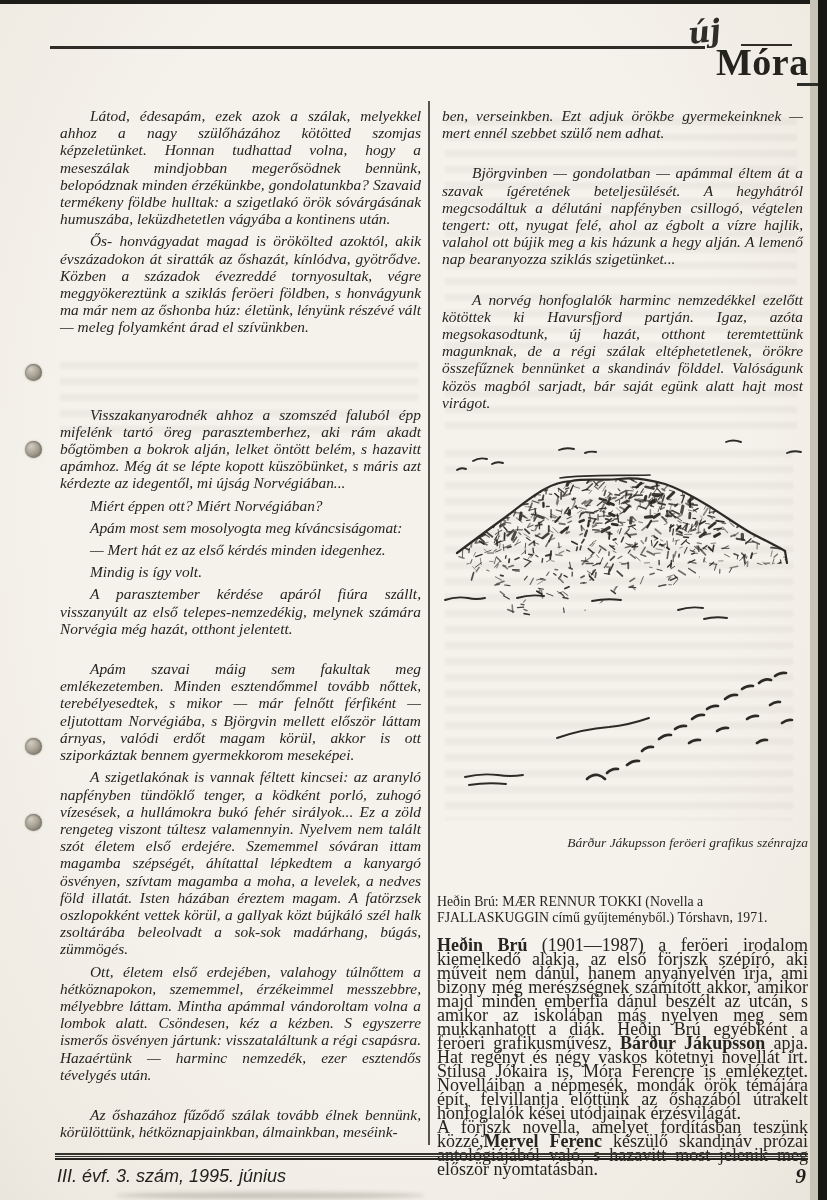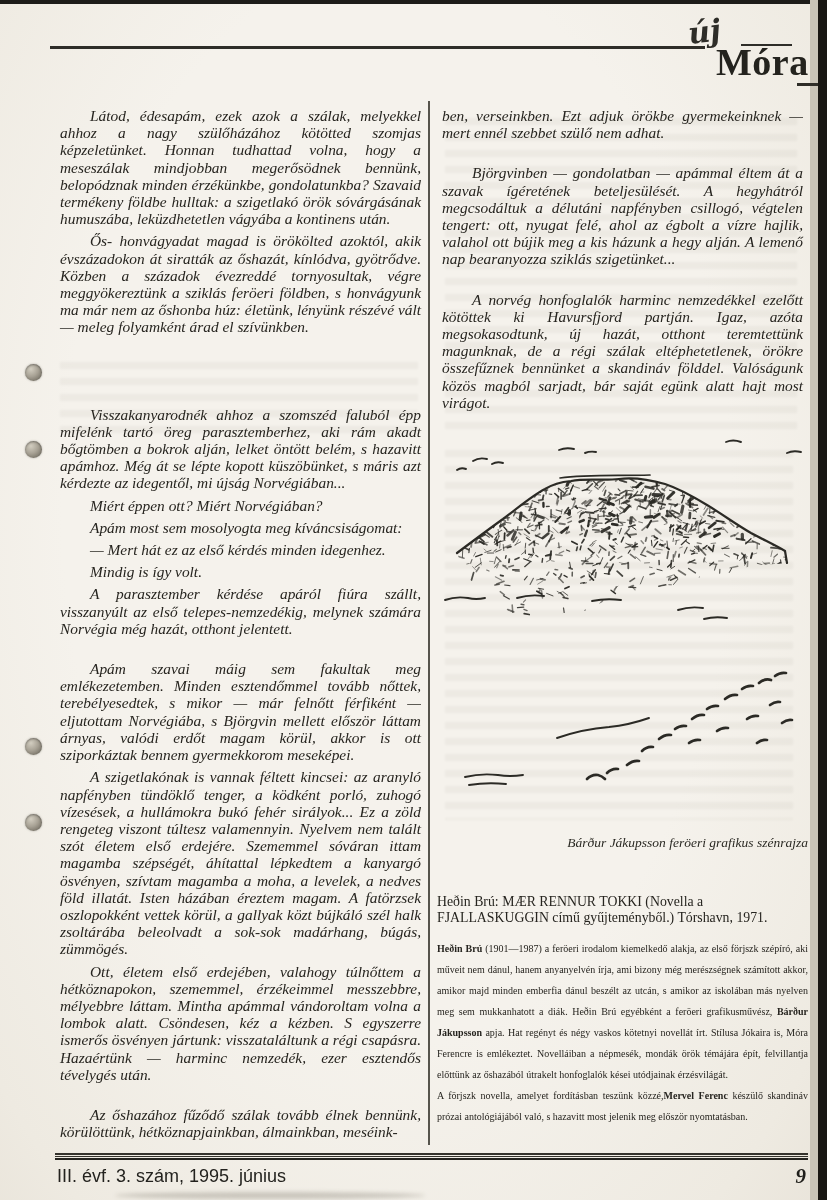--- a/index.html
+++ b/index.html
@@ -44,32 +44,32 @@
 
   
   .figure { position:absolute; left:437px; top:433px; width:371px; }
   .figure svg { display:block; }
   .figure-caption { margin-top:2px; text-align:right; font-style:italic; font-size:13.5px; color:#2a2923; }
 
   
   .source-note { position:absolute; left:437px; top:894px; width:371px;
     font-size:13.8px; line-height:15.6px; }
   .bio { position:absolute; left:437px; top:938px; width:371px;
-    font-size:10px; line-height:21px; text-align:justify; }
+    font-size:18px; line-height:14px; text-align:justify; }
   .bio p { margin:0; }
   .bio b { font-weight:bold; }
 
   
   .rule-footer { position:absolute; left:55px; top:1153px; width:753px; height:7px;
     background: linear-gradient(to bottom,
       #35332d 0, #35332d 1.5px, transparent 1.5px, transparent 3px,
       #35332d 3px, #35332d 4.2px, transparent 4.2px, transparent 5px,
       #24231f 5px, #24231f 7px); }
   .issue-info { position:absolute; left:57px; top:1166px; font-family:"Liberation Sans", sans-serif;
-    font-size:18px; color:#23221e; }
+    font-style:italic; font-size:18px; color:#23221e; }
   .page-number { position:absolute; right:21px; top:1164px; font-family:"Liberation Serif", serif;
     font-style:italic; font-weight:bold; font-size:21px; color:#1f1e1a; }
 
   .drawing-stroke { stroke:#2b2a25; fill:none; stroke-linecap:round; }
 </style>
 </head>
 <body>
 
 <div class="scan">
 

